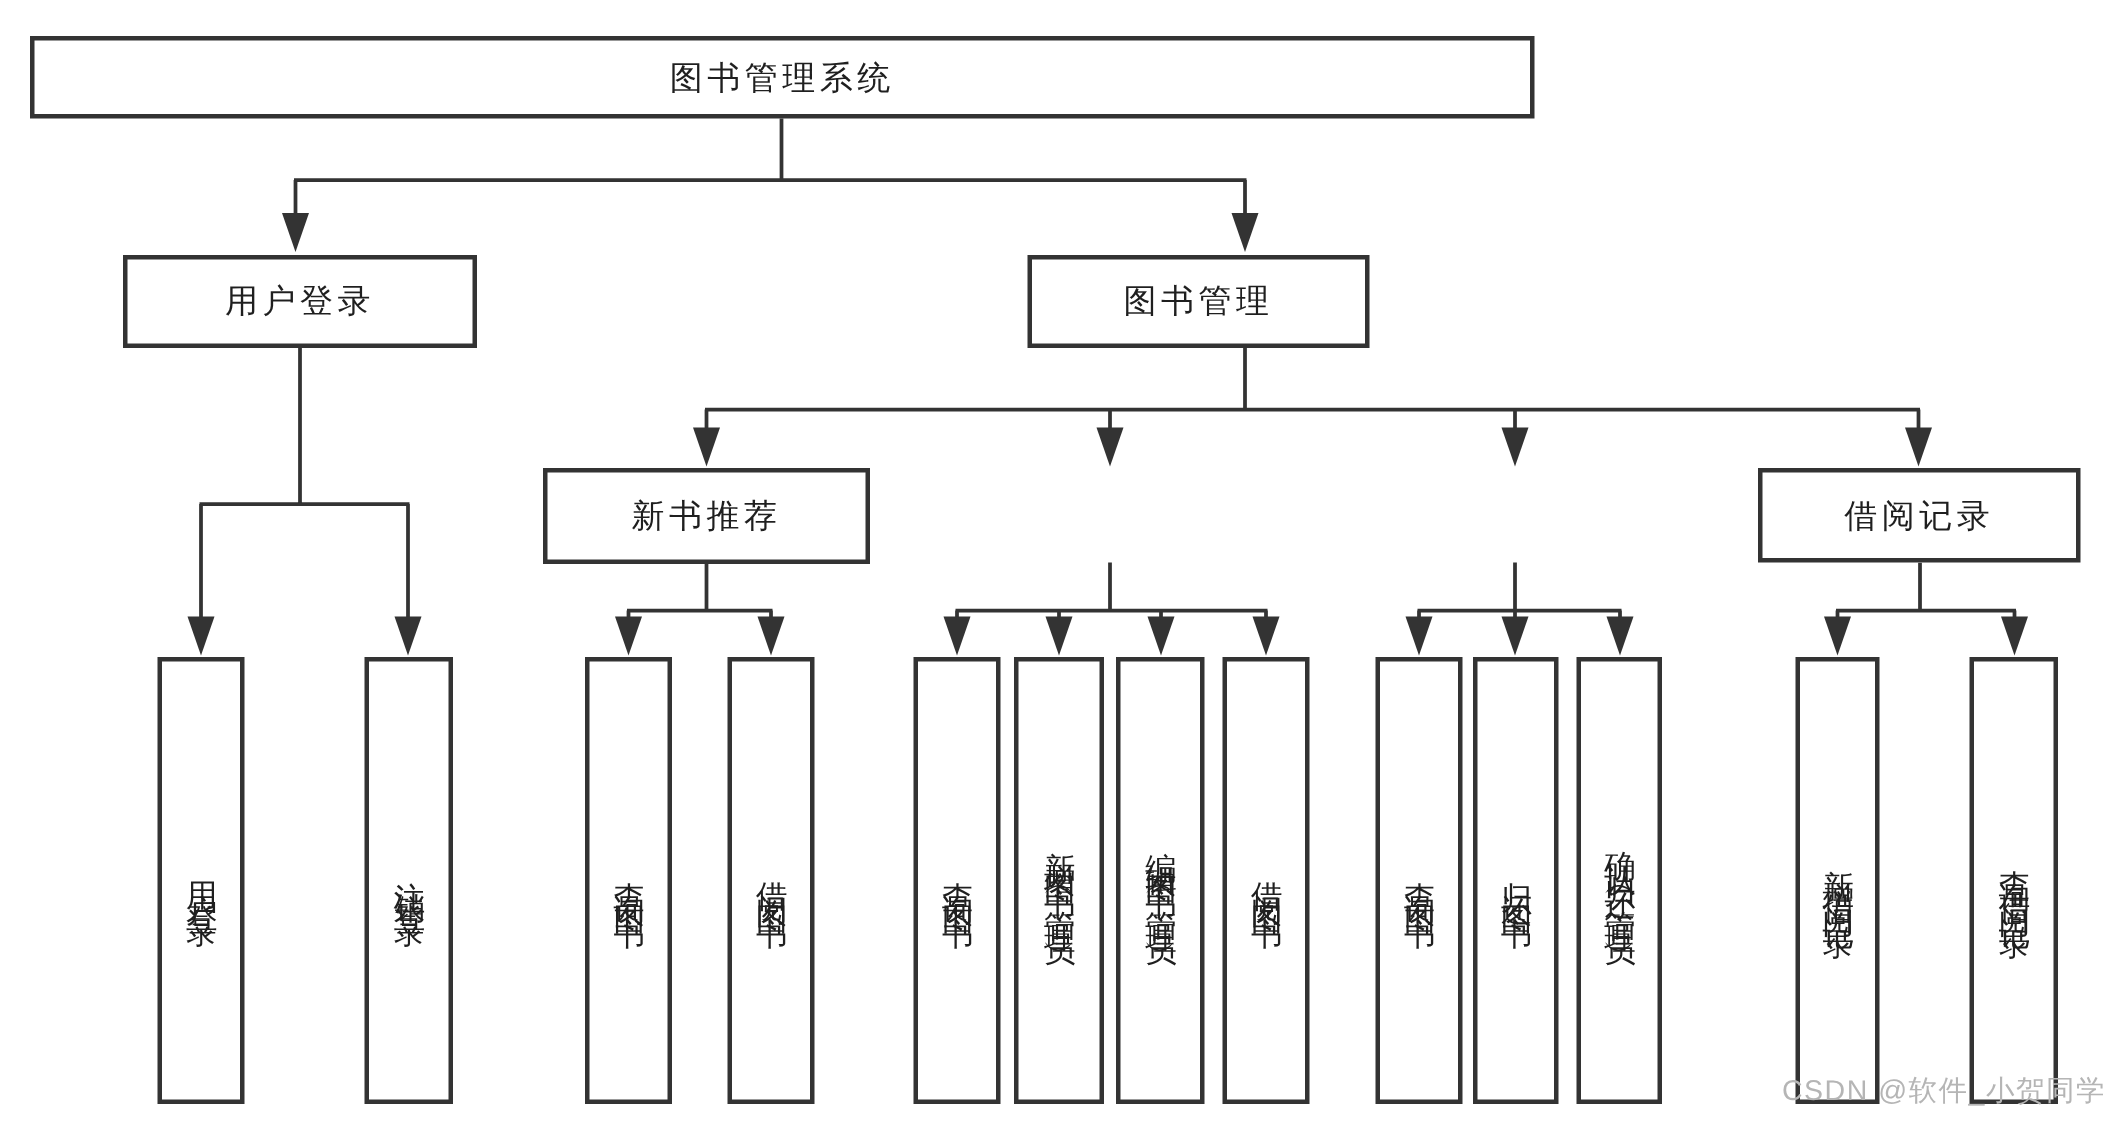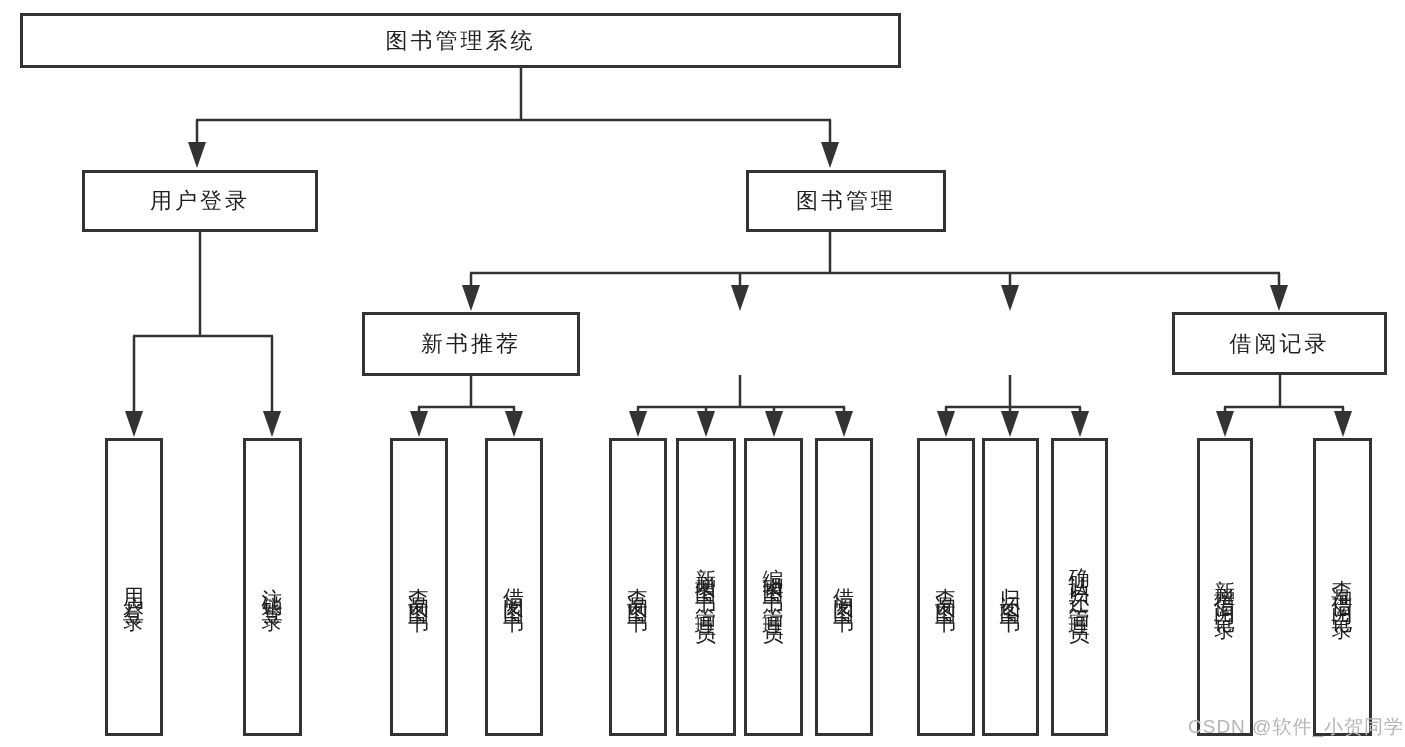--- a/index.html
+++ b/index.html
@@ -109,28 +109,28 @@
       <polygon points="1001,411 1019,411 1010,437"></polygon>
       <polygon points="1071,411 1089,411 1080,437"></polygon>
     </g>
     <g>
       <path d="M1280,375 V407 M1224,407 H1344 M1225,407 V415 M1343,407 V415"></path>
       <polygon points="1216,411 1234,411 1225,437"></polygon>
       <polygon points="1334,411 1352,411 1343,437"></polygon>
     </g>
   </svg>
 
-  <div class="node h" style="left:20px;top:13px;width:881px;height:55px">
+  <div class="node h" style="left:20px;top:24px;width:1003px;height:55px">
     <span>图书管理系统</span>
   </div>
 
   <div class="node h" style="left:82px;top:170px;width:236px;height:62px">
     <span>用户登录</span>
   </div>
-  <div class="node h" style="left:746px;top:170px;width:200px;height:62px">
+  <div class="node h" style="left:685px;top:170px;width:228px;height:62px">
     <span>图书管理</span>
   </div>
 
   <div class="node h" style="left:362px;top:312px;width:218px;height:64px">
     <span>新书推荐</span>
   </div>
   <div class="node h" style="left:1172px;top:312px;width:215px;height:63px">
     <span>借阅记录</span>
   </div>
 

